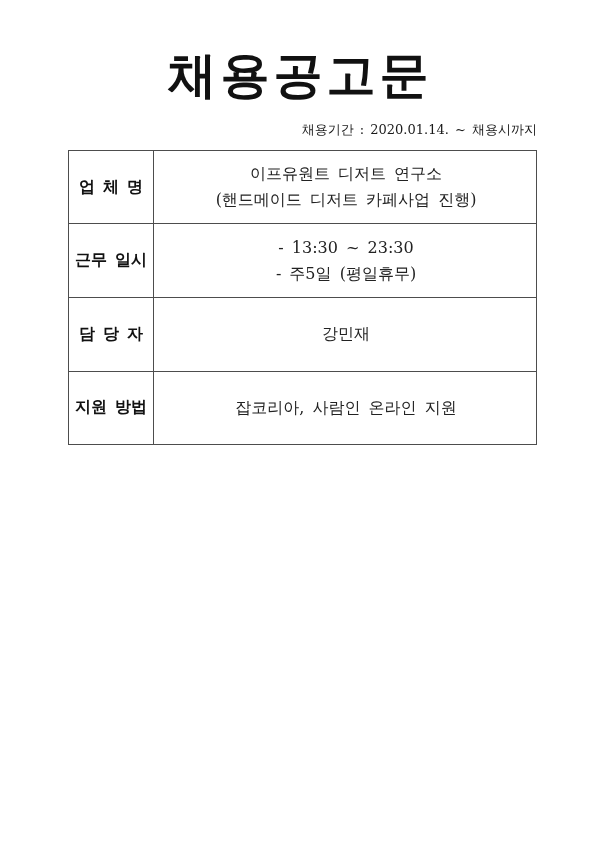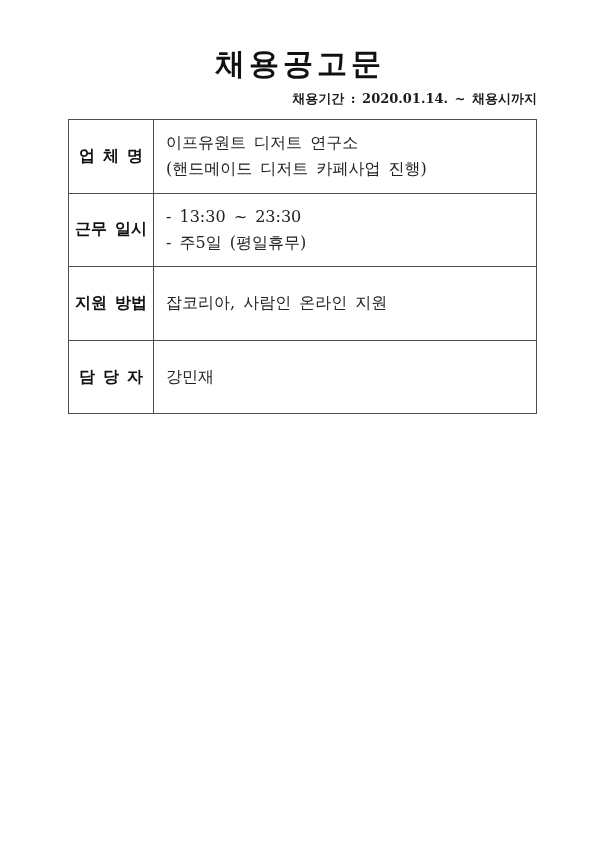--- a/index.html
+++ b/index.html
@@ -10,32 +10,32 @@
     background:#ffffff;
     font-family:"DejaVu Serif","Liberation Serif",serif;
     color:#1a1a1a;
     overflow:hidden;
     box-sizing:border-box;
   }
   .title{
     margin:0;
     padding-top:46px;
     text-align:center;
-    font-size:30px;
+    font-size:49px;
     font-weight:bold;
     letter-spacing:4px;
     line-height:1.2;
     color:#111;
   }
   .period{
     width:537px;          
     text-align:right;
     font-size:13px;
-    font-weight:bold;
-    margin-top:8px;
+    font-weight:normal;
+    margin-top:16px;
     margin-bottom:11px;
     color:#1a1a1a;
     word-spacing:2px;
   }
   table.info-table{
     border-collapse:collapse;
     margin-left:68px;
     width:469px;
     table-layout:fixed;
   }
@@ -51,21 +51,21 @@
     font-size:16px;
     font-weight:bold;
     text-align:center;
     white-space:pre;
     color:#111;
     padding:0 4px;
   }
   table.info-table td{
     font-size:16px;
     font-weight:normal;
-    text-align:left;
+    text-align:center;
     padding:4px 10px 4px 12px;
     color:#222;
     word-spacing:3px;
   }
   .value-line{
     line-height:26px;
   }
 </style>
 </head>
 <body>
@@ -91,28 +91,28 @@
 
   <tr>
     <th>근무 일시</th>
     <td>
             <div class="value-line">- 13:30 ~ 23:30</div>
             <div class="value-line">- 주5일 (평일휴무)</div>
           </td>
   </tr>
 
   <tr>
-    <th>지원 방법</th>
+    <th>담 당 자</th>
     <td>
-            <div class="value-line">잡코리아, 사람인 온라인 지원</div>
+            <div class="value-line">강민재</div>
           </td>
   </tr>
 
   <tr>
-    <th>담 당 자</th>
+    <th>지원 방법</th>
     <td>
-            <div class="value-line">강민재</div>
+            <div class="value-line">잡코리아, 사람인 온라인 지원</div>
           </td>
   </tr>
 
 </tbody>
   </table>
 </div>
 
 </body></html>

